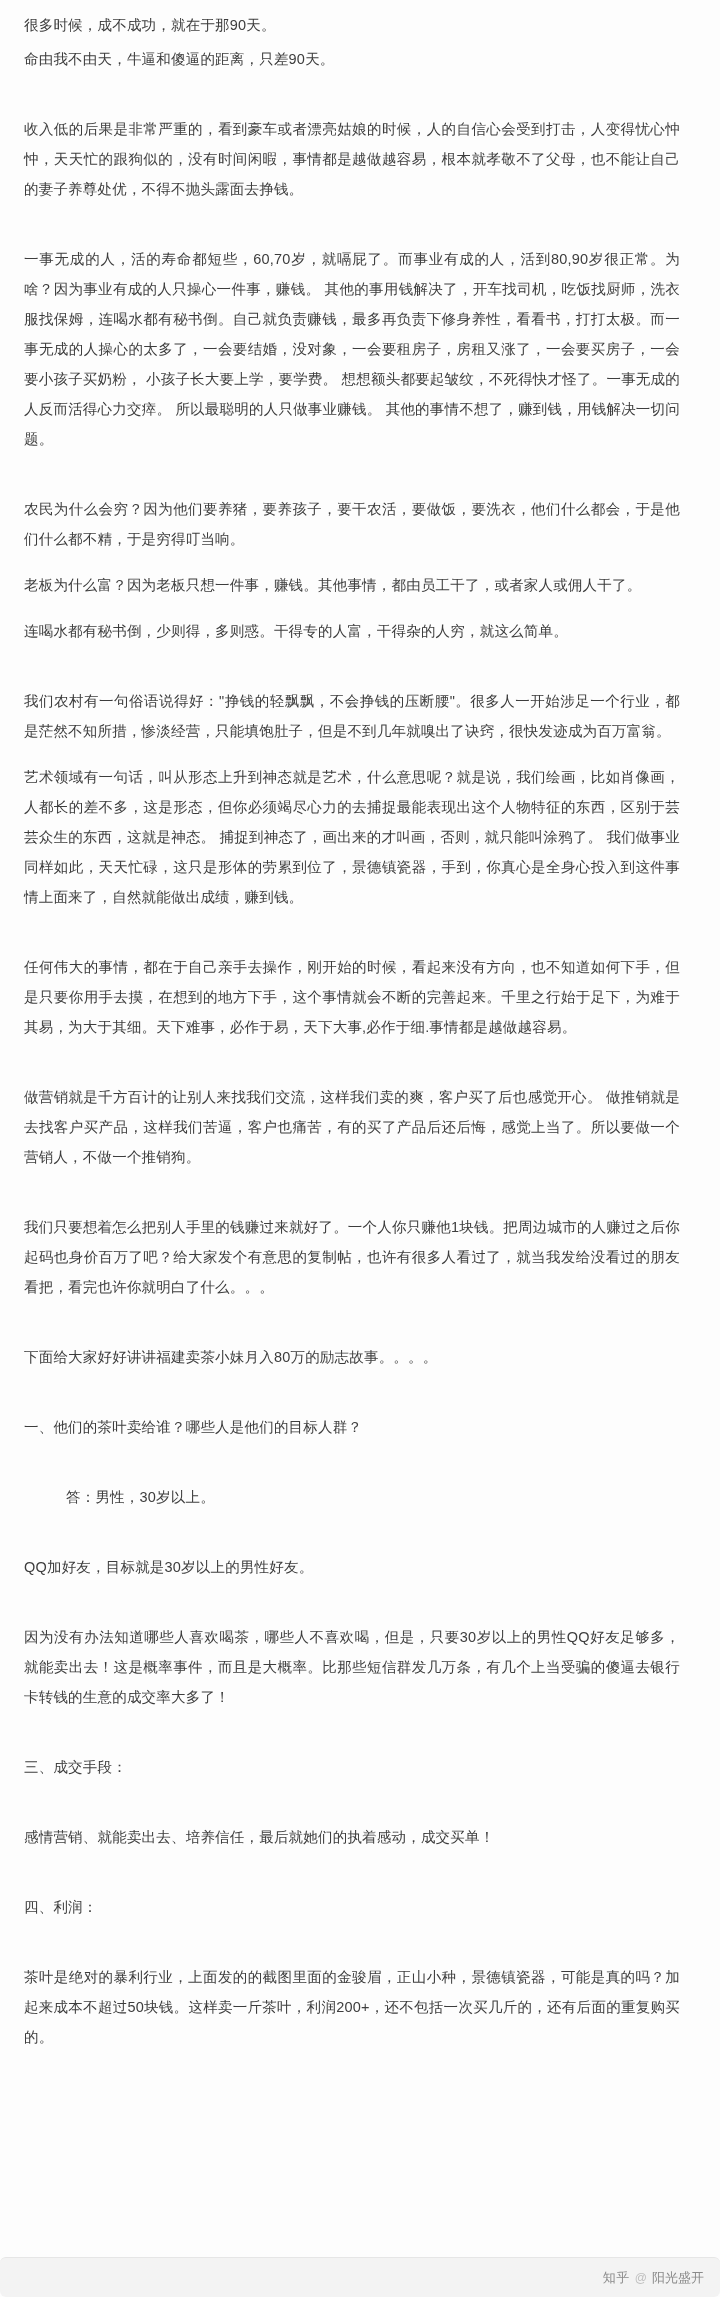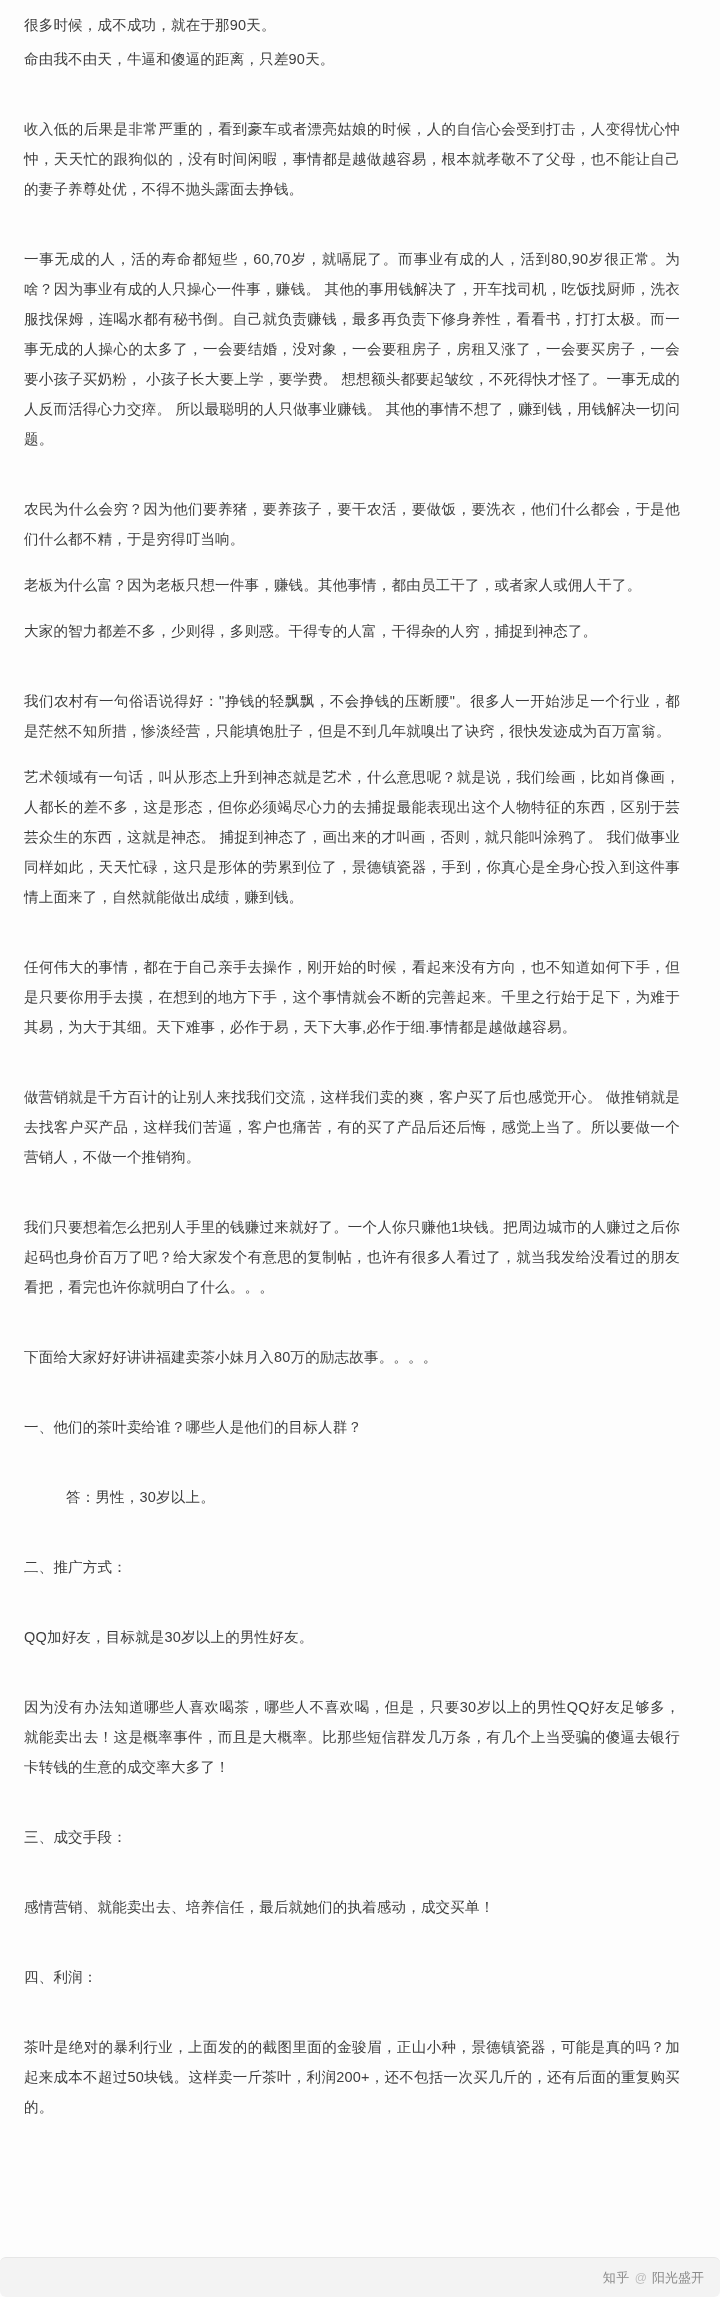--- a/index.html
+++ b/index.html
@@ -87,38 +87,37 @@
 
   <p class="para tight">很多时候，成不成功，就在于那90天。</p>
   <p class="para gap-lg">命由我不由天，牛逼和傻逼的距离，只差90天。</p>
 
   <p class="para gap-lg">收入低的后果是非常严重的，看到豪车或者漂亮姑娘的时候，人的自信心会受到打击，人变得忧心忡忡，天天忙的跟狗似的，没有时间闲暇，事情都是越做越容易，根本就孝敬不了父母，也不能让自己的妻子养尊处优，不得不抛头露面去挣钱。</p>
 
   <p class="para gap-lg">一事无成的人，活的寿命都短些，60,70岁，就嗝屁了。而事业有成的人，活到80,90岁很正常。为啥？因为事业有成的人只操心一件事，赚钱。 其他的事用钱解决了，开车找司机，吃饭找厨师，洗衣服找保姆，连喝水都有秘书倒。自己就负责赚钱，最多再负责下修身养性，看看书，打打太极。而一事无成的人操心的太多了，一会要结婚，没对象，一会要租房子，房租又涨了，一会要买房子，一会要小孩子买奶粉， 小孩子长大要上学，要学费。 想想额头都要起皱纹，不死得快才怪了。一事无成的人反而活得心力交瘁。 所以最聪明的人只做事业赚钱。 其他的事情不想了，赚到钱，用钱解决一切问题。</p>
 
   <p class="para gap-sm">农民为什么会穷？因为他们要养猪，要养孩子，要干农活，要做饭，要洗衣，他们什么都会，于是他们什么都不精，于是穷得叮当响。</p>
   <p class="para gap-sm">老板为什么富？因为老板只想一件事，赚钱。其他事情，都由员工干了，或者家人或佣人干了。</p>
-  <p class="para gap-lg">大家的智力都差不多，少则得，多则惑。干得专的人富，干得杂的人穷，捕捉到神态了。</p>
+  <p class="para gap-lg">连喝水都有秘书倒，少则得，多则惑。干得专的人富，干得杂的人穷，就这么简单。</p>
 
   <p class="para gap-sm">我们农村有一句俗语说得好："挣钱的轻飘飘，不会挣钱的压断腰"。很多人一开始涉足一个行业，都是茫然不知所措，惨淡经营，只能填饱肚子，但是不到几年就嗅出了诀窍，很快发迹成为百万富翁。</p>
   <p class="para gap-lg">艺术领域有一句话，叫从形态上升到神态就是艺术，什么意思呢？就是说，我们绘画，比如肖像画，人都长的差不多，这是形态，但你必须竭尽心力的去捕捉最能表现出这个人物特征的东西，区别于芸芸众生的东西，这就是神态。 捕捉到神态了，画出来的才叫画，否则，就只能叫涂鸦了。 我们做事业同样如此，天天忙碌，这只是形体的劳累到位了，景德镇瓷器，手到，你真心是全身心投入到这件事情上面来了，自然就能做出成绩，赚到钱。</p>
 
   <p class="para gap-lg">任何伟大的事情，都在于自己亲手去操作，刚开始的时候，看起来没有方向，也不知道如何下手，但是只要你用手去摸，在想到的地方下手，这个事情就会不断的完善起来。千里之行始于足下，为难于其易，为大于其细。天下难事，必作于易，天下大事,必作于细.事情都是越做越容易。</p>
 
   <p class="para gap-lg">做营销就是千方百计的让别人来找我们交流，这样我们卖的爽，客户买了后也感觉开心。 做推销就是去找客户买产品，这样我们苦逼，客户也痛苦，有的买了产品后还后悔，感觉上当了。所以要做一个营销人，不做一个推销狗。</p>
 
   <p class="para gap-lg">我们只要想着怎么把别人手里的钱赚过来就好了。一个人你只赚他1块钱。把周边城市的人赚过之后你起码也身价百万了吧？给大家发个有意思的复制帖，也许有很多人看过了，就当我发给没看过的朋友看把，看完也许你就明白了什么。。。</p>
 
   <p class="para gap-lg">下面给大家好好讲讲福建卖茶小妹月入80万的励志故事。。。。</p>
 
   <p class="para gap-lg">一、他们的茶叶卖给谁？哪些人是他们的目标人群？</p>
 
   <p class="para gap-lg indent">答：男性，30岁以上。</p>
 
-  <p class="para gap-lg">二、推广方式：</p>
 
   <p class="para gap-lg">QQ加好友，目标就是30岁以上的男性好友。</p>
 
   <p class="para gap-lg">因为没有办法知道哪些人喜欢喝茶，哪些人不喜欢喝，但是，只要30岁以上的男性QQ好友足够多，就能卖出去！这是概率事件，而且是大概率。比那些短信群发几万条，有几个上当受骗的傻逼去银行卡转钱的生意的成交率大多了！</p>
 
   <p class="para gap-lg">三、成交手段：</p>
 
   <p class="para gap-lg">感情营销、就能卖出去、培养信任，最后就她们的执着感动，成交买单！</p>
 
   <p class="para gap-lg">四、利润：</p>

